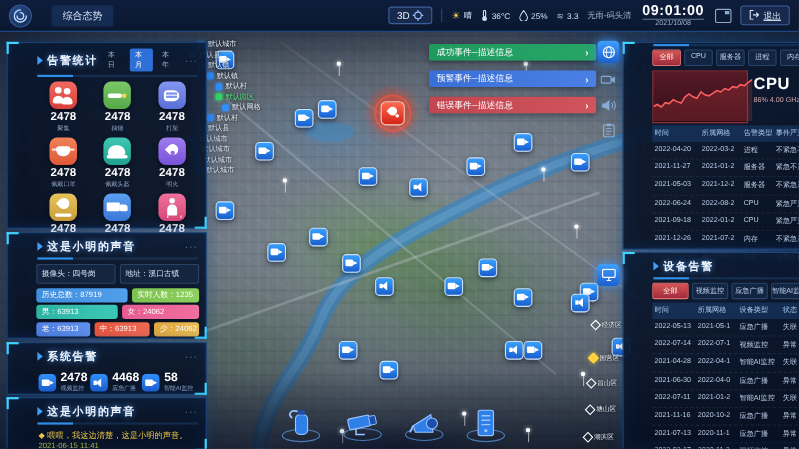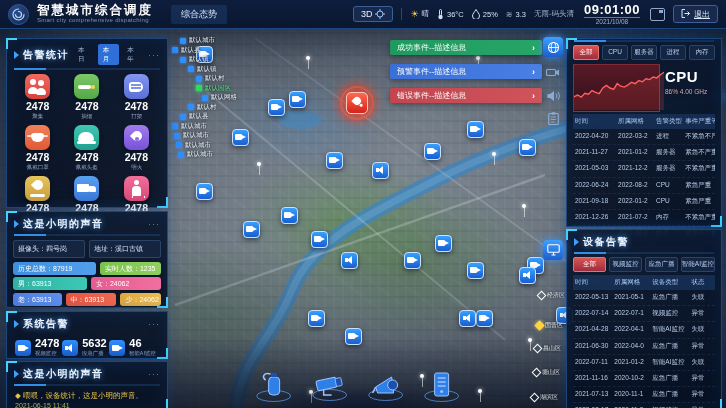--- a/index.html
+++ b/index.html
@@ -19,21 +19,21 @@
     background:
       repeating-linear-gradient(90deg, rgba(255,255,255,.06) 0 2px, transparent 2px 9px),
       repeating-linear-gradient(0deg, rgba(0,0,0,.09) 0 2px, transparent 2px 11px),
       repeating-linear-gradient(37deg, rgba(255,255,255,.04) 0 3px, transparent 3px 17px);}
   .map-vig{position:absolute;inset:0;box-shadow:inset 0 0 140px 30px rgba(6,14,32,.85);
     background:linear-gradient(180deg,rgba(8,18,40,.55) 0,transparent 60px),
                linear-gradient(0deg,rgba(8,16,32,.6) 0,transparent 70px);}
   .map-svg{position:absolute;inset:0;}
   
   .panel{position:absolute;z-index:40;background:linear-gradient(180deg,rgba(9,22,45,.93),rgba(6,15,33,.9));
-    border:1px solid rgba(42,112,192,.55);box-shadow:0 0 12px rgba(10,60,130,.45), inset 0 0 18px rgba(20,90,180,.14);}
+    border:1px solid rgba(42,112,192,.55);box-shadow:0 0 12px rgba(10,60,130,.45), inset 0 0 18px rgba(20,90,180,.14);padding-left:20px;}
   .panel::before{content:"";position:absolute;left:-1px;top:-1px;width:9px;height:9px;border-left:2px solid #41d2ff;border-top:2px solid #41d2ff;}
   .panel::after{content:"";position:absolute;right:-1px;bottom:-1px;width:9px;height:9px;border-right:2px solid #41d2ff;border-bottom:2px solid #41d2ff;}
   .ph{display:flex;align-items:center;gap:4px;padding:5px 7px 2px;}
   .tri{width:0;height:0;border-left:5px solid #3f9fff;border-top:4px solid transparent;border-bottom:4px solid transparent;flex:none;}
   .pt{font-size:10px;font-weight:bold;color:#eef5ff;letter-spacing:1.5px;white-space:nowrap;text-shadow:0 0 6px rgba(80,160,255,.8);}
   .more{margin-left:auto;color:#6183ad;font-size:9px;letter-spacing:1px;line-height:6px;}
   .hline{height:2px;margin:1px 7px 0;background:linear-gradient(90deg,#2f8fe8 0 32px, rgba(47,143,232,.18) 32px 100%);}
   
   .header{position:absolute;left:0;top:0;right:0;height:28px;z-index:60;display:flex;align-items:center;gap:8px;
     padding:0 8px;background:linear-gradient(180deg,#0e1d3c,#0a1730);border-bottom:1px solid rgba(42,112,192,.5);}
@@ -303,24 +303,20 @@
       <span>湖滨区</span>
     </div>
   </div>
 
 <div class="header">
   <div class="logo">
     <svg width="13" height="13" viewBox="0 0 13 13">
         <path d="M6.5 1 A5.5 5.5 0 1 0 12 6.5 M6.5 3.5 A3 3 0 1 1 3.5 6.5" fill="none" stroke="#bcd8ff" stroke-width="1.2" stroke-linecap="round"></path>
       </svg>
   </div>
-  <div class="tblock">
-    <div class="t1">智慧城市综合调度</div>
-    <div class="t2">Smart city comprehensive dispatching</div>
-  </div>
   <div class="nav">综合态势</div>
   <div class="hspacer"></div>
   <div class="pill3d">
     <span>3D</span>
     <svg width="10" height="10" viewBox="0 0 10 10">
         <circle cx="5" cy="5" r="3" fill="none" stroke="#9cc4ff" stroke-width="1"></circle>
         <path d="M5 0v2M5 8v2M0 5h2M8 5h2" stroke="#9cc4ff" stroke-width="1"></path>
       </svg>
   </div>
   <div class="vdiv"></div>
@@ -481,44 +477,44 @@
   <div class="ds">
         <span class="ds-ic cam-glyph"></span>
         <span>
           <div class="v">2478</div>
           <div class="l">视频监控</div>
         </span>
       </div>
       <div class="ds">
         <span class="ds-ic spk-glyph"></span>
         <span>
-          <div class="v">5632</div>
+          <div class="v">4468</div>
           <div class="l">应急广播</div>
         </span>
       </div>
       <div class="ds">
         <span class="ds-ic cam-glyph"></span>
         <span>
-          <div class="v">46</div>
+          <div class="v">58</div>
           <div class="l">智能AI监控</div>
         </span>
       </div>
     </div>
 </div>
 
 <div class="panel p-bc">
   <div class="ph">
     <span class="tri"></span>
     <span class="pt">这是小明的声音</span>
     <span class="more">···</span>
   </div>
   <div class="hline"></div>
   <div class="bc">
     <span>◆</span>
-    <span>喂喂，设备统计，这是小明的声音。</span>
+    <span>喂喂，我这边清楚，这是小明的声音。</span>
     <div class="tm">2021-06-15 11:41</div>
   </div>
 </div>
 
 <div class="rail">
   <div class="rbox">
     <svg width="13" height="13" viewBox="0 0 13 13">
         <circle cx="6.5" cy="6.5" r="5" fill="none" stroke="#fff" stroke-width="1.1"></circle>
         <ellipse cx="6.5" cy="6.5" rx="2.3" ry="5" fill="none" stroke="#fff" stroke-width="0.9"></ellipse>
         <path d="M1.5 6.5h10" stroke="#fff" stroke-width="0.9"></path>

